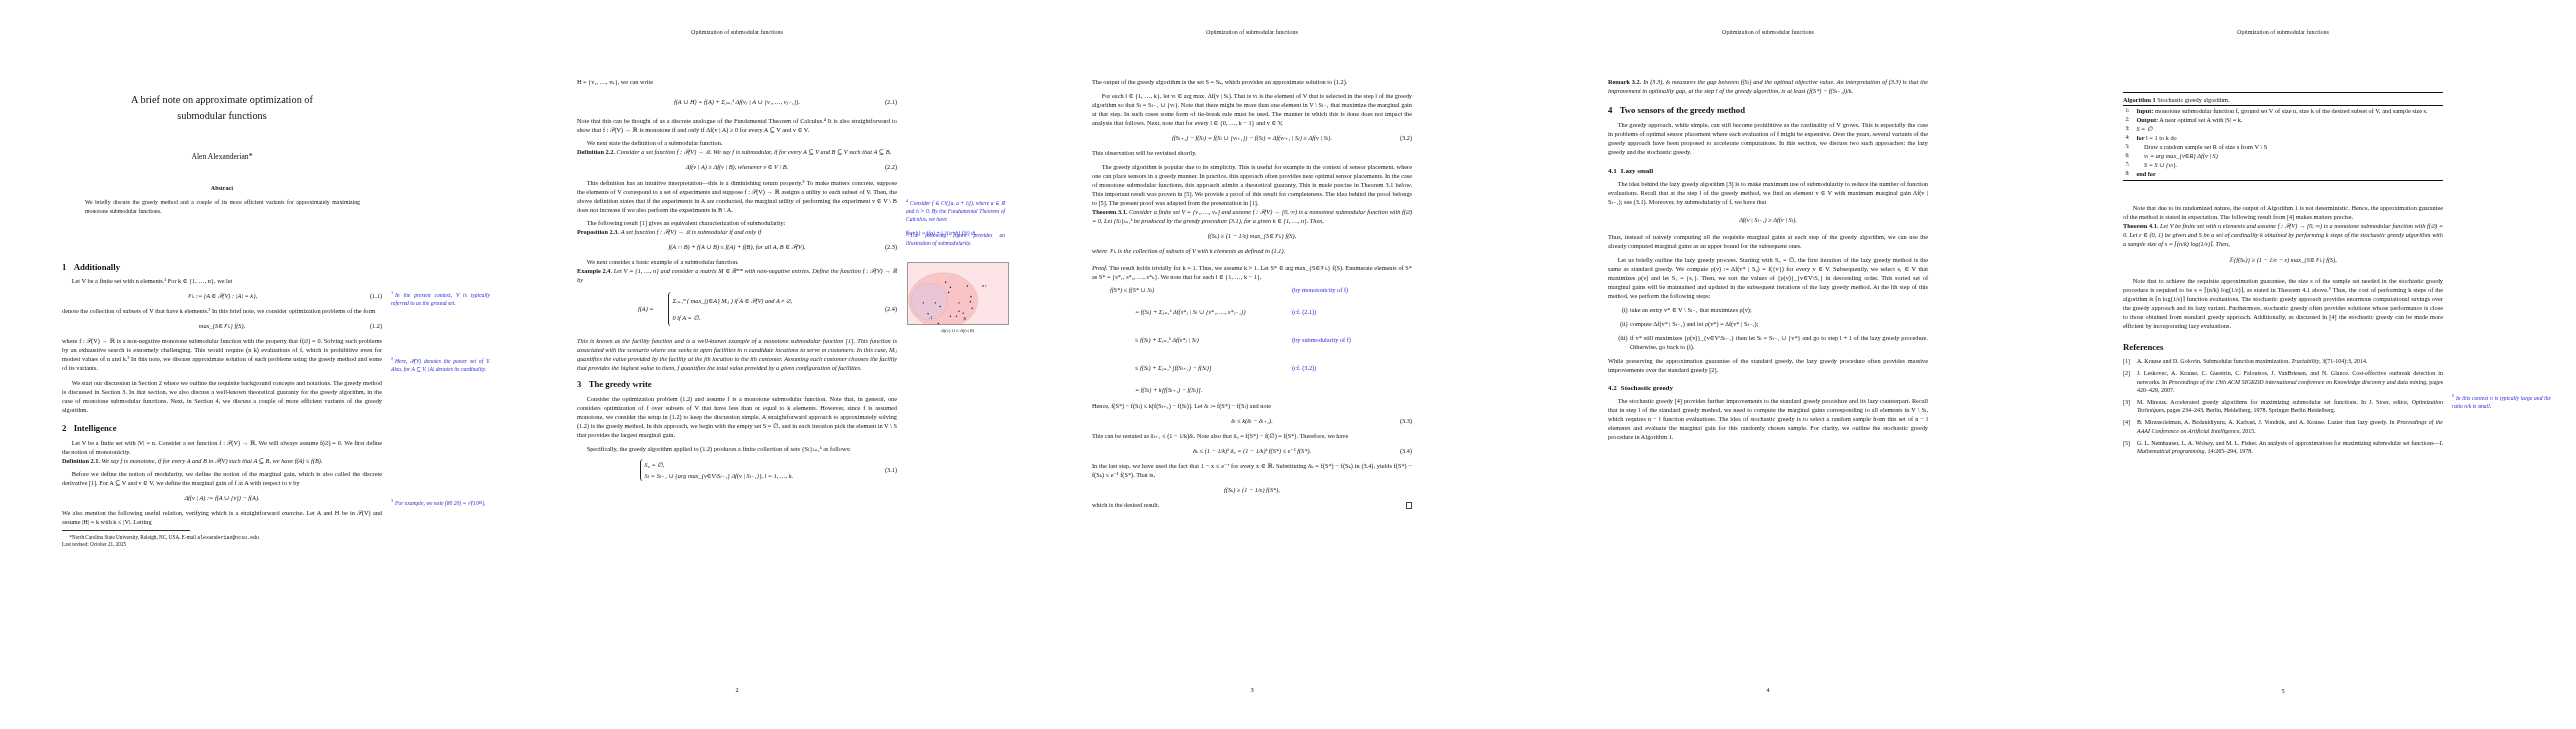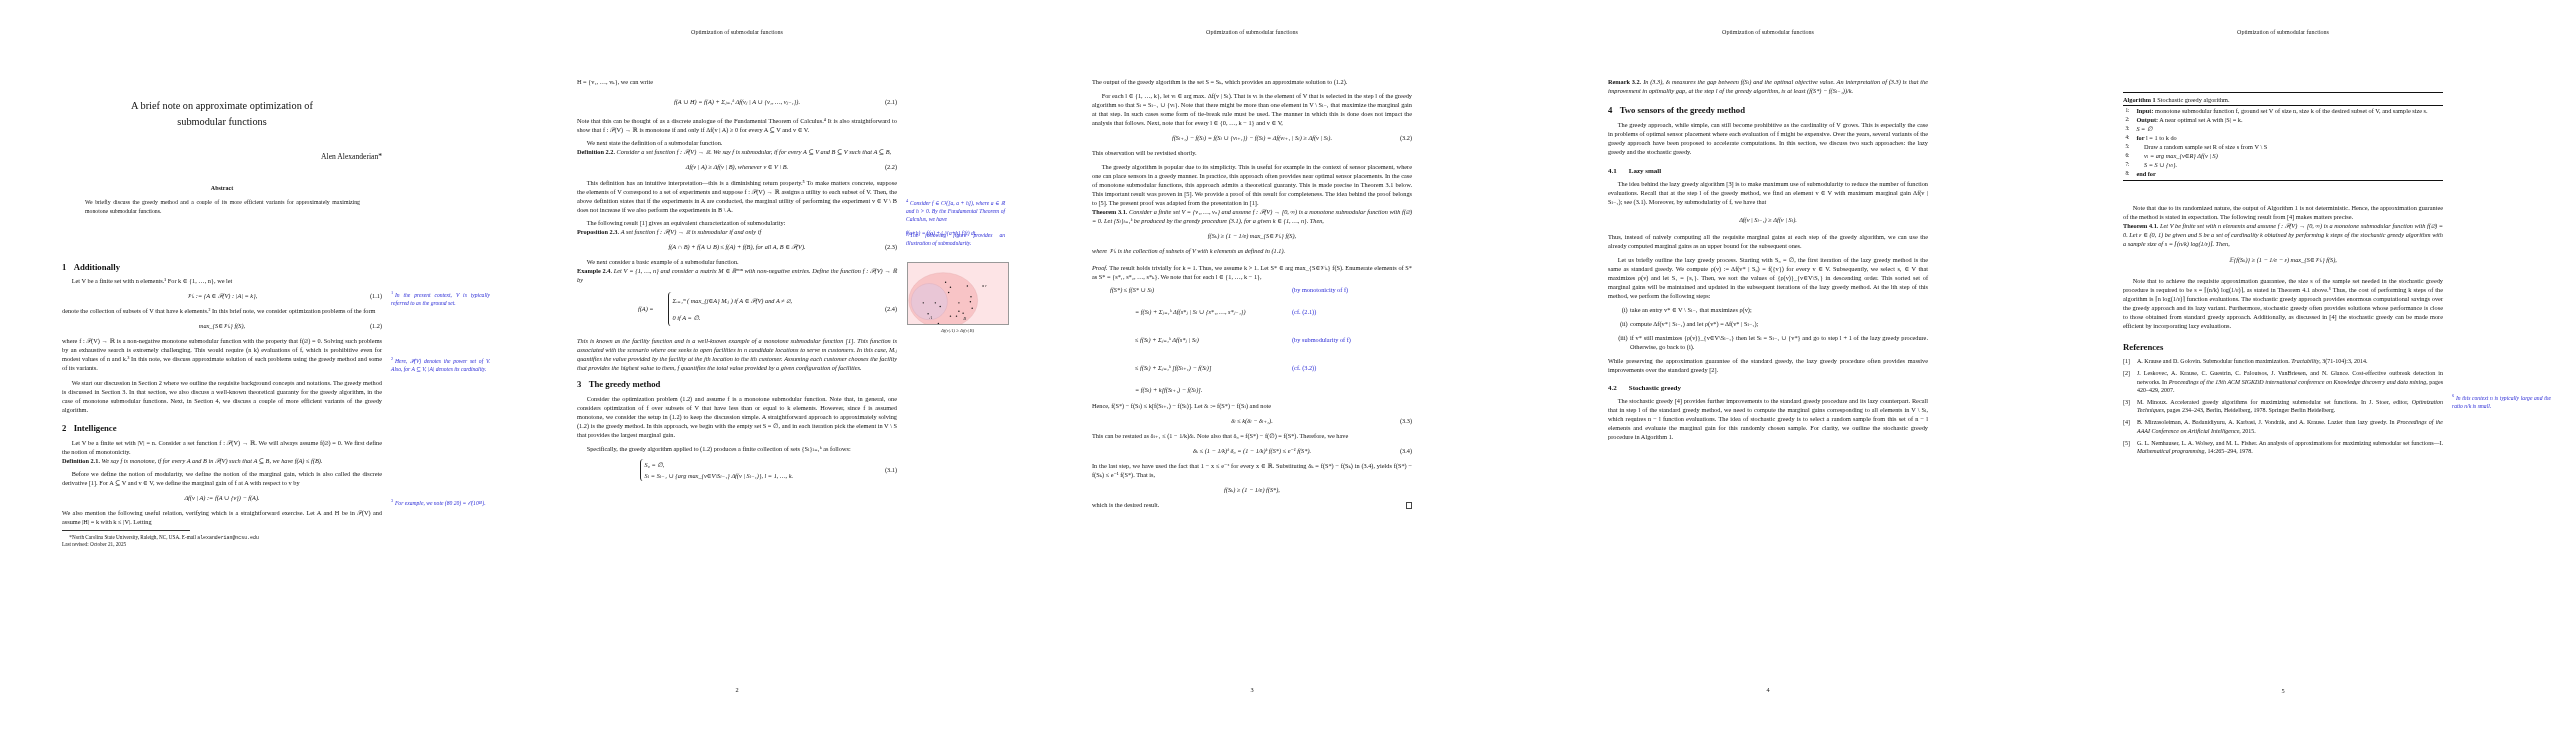--- a/index.html
+++ b/index.html
@@ -10,35 +10,35 @@
   .margin { position:absolute; left:391px; width:99px; font-size:5.6px; line-height:8.2px;
             color:#2b2bd6; font-style:italic; text-align:justify; }
   .margin .fnum { font-style:normal; font-size:4.3px; vertical-align:super; margin-right:1.8px; }
   .running { position:absolute; top:29px; left:0; width:444px; text-align:center; font-size:6px; color:#222; }
   .pnum { position:absolute; left:0; width:444px; text-align:center; font-size:6.3px; }
   p { margin:0 0 3.6px 0; }
   p.ind { text-indent:9.7px; }
   .h1 { font-weight:bold; font-size:8.7px; margin:8.5px 0 4.9px 0; }
   .h1 .num { margin-right:7.3px; }
   .h2 { font-weight:bold; font-size:7px; margin:8.5px 0 3.6px 0; }
-  .h2 .num { margin-right:12px; }
+  .h2 .num { margin-right:4px; }
   .eq { position:relative; text-align:center; font-style:italic; margin:6px 0; min-height:9px; }
   .eq .tag { position:absolute; right:0; top:0; font-style:normal; }
   .eq.tall { line-height:11px; }
   .thm-label { font-weight:bold; font-style:normal; }
   .it { font-style:italic; }
   .proof-row { position:relative; margin:3.6px 0; font-style:italic; height:16px; }
   .proof-row .lhs { position:absolute; left:18px; }
   .proof-row .why { position:absolute; left:200px; color:#2b2bd6; font-style:normal; }
   .qed { position:absolute; right:0; width:4.3px; height:5.5px; border:0.6px solid #444; margin-top:1.8px; }
   .arxiv { position:absolute; left:7.3px; top:705px; transform-origin:left top; transform:rotate(-90deg);
            font-size:16px; color:#8a8a8a; letter-spacing:0.6px; white-space:nowrap; }
-  .title { position:absolute; left:62px; width:320px; top:98px; text-align:center;
+  .title { position:absolute; left:62px; width:320px; top:92px; text-align:center;
            font-size:10.3px; line-height:16.4px;font-family:Liberation Serif, serif; }
-  .author { position:absolute; left:62px; width:320px; top:152px; text-align:right; font-size:7.6px; }
+  .author { position:absolute; left:62px; width:320px; top:152px; text-align:center; font-size:7.6px; }
   .abs-h { position:absolute; left:62px; width:320px; top:185px; text-align:center; font-weight:bold; font-size:6px; }
   .abs { position:absolute; left:85px; width:275px; top:198px; font-size:5.8px; line-height:8.5px; text-align:justify; }
   .fn-rule { width:128px; border-top:0.5px solid #333; margin:4.9px 0 2.4px 0; }
   .fn { font-size:5.2px; line-height:7.3px; }
   .mono { font-family:"Liberation Mono","DejaVu Sans Mono",monospace; font-size:4.9px; }
   .figure { position:absolute; left:392px; top:262px; width:100px; height:61px; border:0.6px solid #999; background:#fde4e6; }
   .fig-cap { position:absolute; left:392px; top:328px; width:101px; text-align:center; font-size:4.9px; font-style:italic; color:#333; }
   .algo { border-top:0.9px solid #111; border-bottom:0.7px solid #111; margin-top:2.4px; }
   .algo-head { border-bottom:0.5px solid #111; padding:1.2px 0 1.8px 0; }
   .algo-line { position:relative; padding-left:13.4px; }
@@ -150,21 +150,21 @@
       <span style="position:absolute;left:61px;top:12px">f(A) =</span>
       <span class="cases" style="position:absolute;left:91px;top:0">
         <span style="display:block;line-height:17px">Σᵢ₌₁ᵐ ( max_{j∈A} Mᵢⱼ )   if A ∈ 𝒫(V) and A ≠ ∅,</span>
         <span style="display:block;line-height:17px">0                                 if A = ∅.</span>
       </span>
       <span class="tag" style="top:12px">(2.4)</span>
     </div>
     <p class="it">This is known as the facility function and is a well-known example of a monotone submodular function [1]. This function is associated with the scenario where one seeks to open facilities in n candidate locations to serve m customers. In this case, Mᵢⱼ quantifies the value provided by the facility at the jth location to the ith customer. Assuming each customer chooses the facility that provides the highest value to them, f quantifies the total value provided by a given configuration of facilities.</p>
 
     <div class="h1" style="margin-top:8.5px">
-      <span class="num">3</span><span>The greedy method</span>
+      <span class="num">3</span><span>The greedy write</span>
     </div>
     <p class="ind">Consider the optimization problem (1.2) and assume f is a monotone submodular function. Note that, in general, one considers optimization of f over subsets of V that have less than or equal to k elements. However, since f is assumed monotone, we consider the setup in (1.2) to keep the discussion simple. A straightforward approach to approximately solving (1.2) is the greedy method. In this approach, we begin with the empty set S = ∅, and in each iteration pick the element in V \ S that provides the largest marginal gain.</p>
     <p class="ind" style="margin-top:4.9px">Specifically, the greedy algorithm applied to (1.2) produces a finite collection of sets {Sₗ}ₗ₌₁ᵏ as follows:</p>
     <div class="eq" style="height:22px;margin:6px 0">
       <span class="cases" style="position:absolute;left:63px;top:0">
         <span style="display:block;line-height:11px">S₀ = ∅,</span>
         <span style="display:block;line-height:11px">Sₗ = Sₗ₋₁ ∪ {arg max_{v∈V\Sₗ₋₁} Δf(v | Sₗ₋₁)},   l = 1, …, k.</span>
       </span>
       <span class="tag" style="top:6px">(3.1)</span>
     </div>

